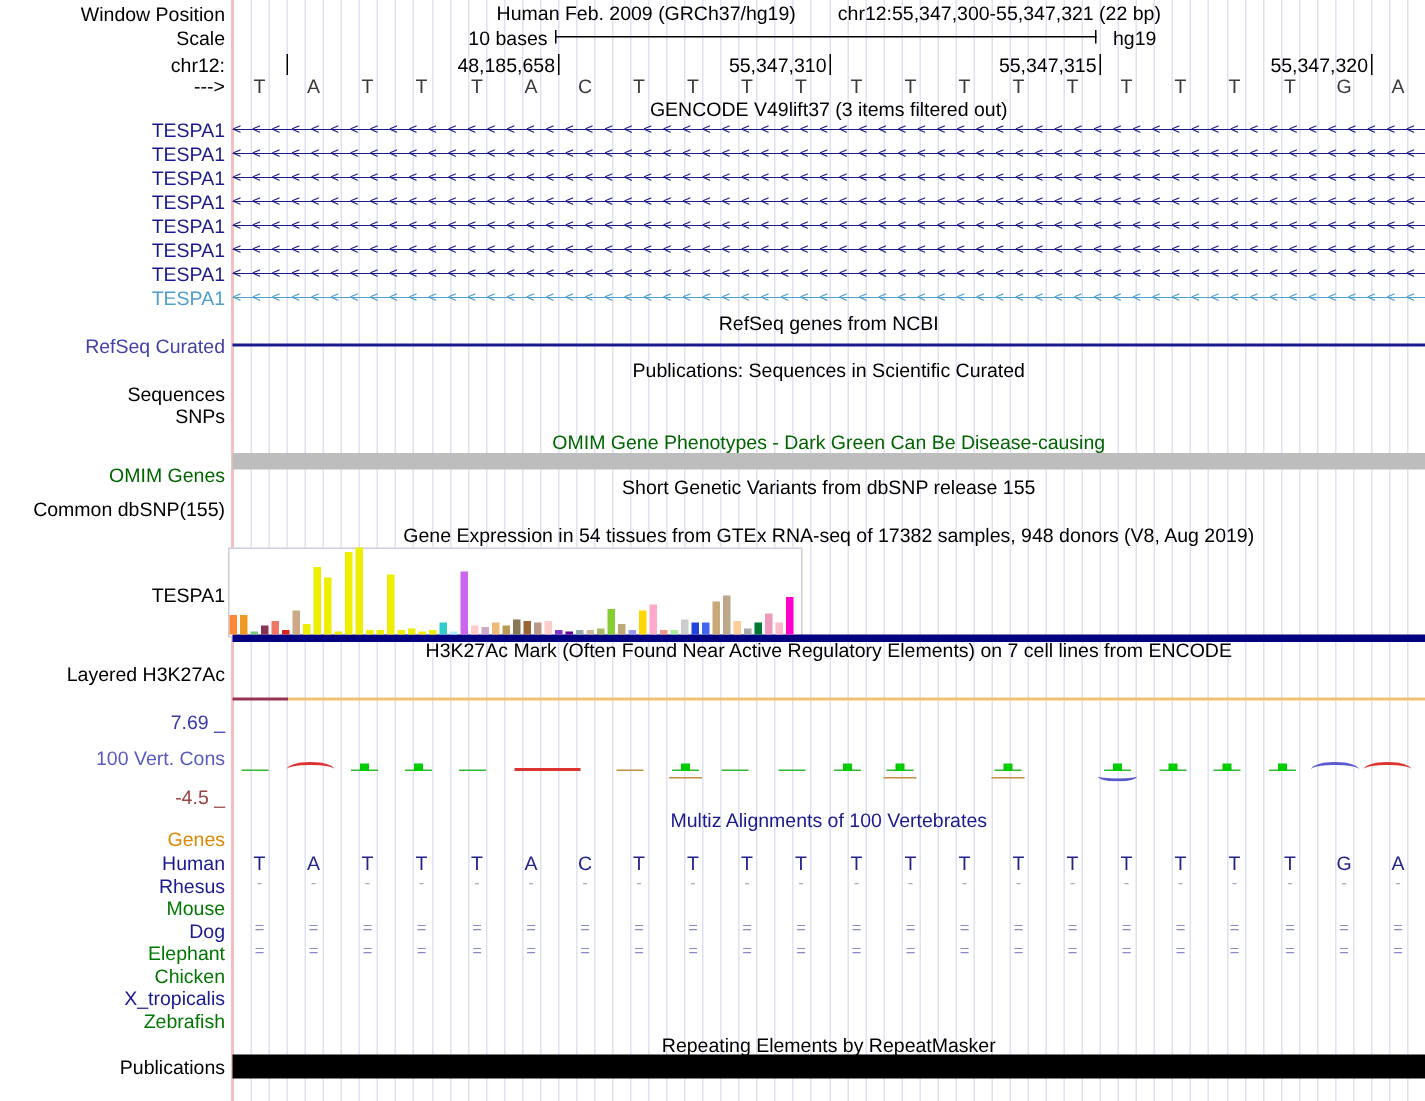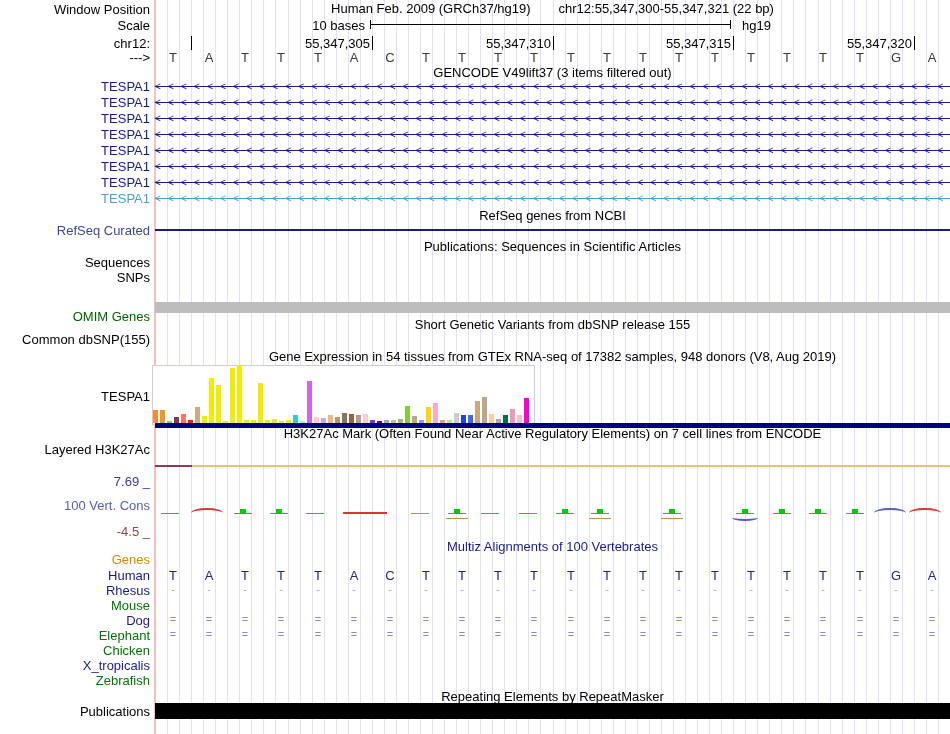--- a/index.html
+++ b/index.html
@@ -90,21 +90,22 @@
   <div class="abs" style="left:370px;top:24px;width:361px;height:1px;background:#000;"></div>
   <div class="abs" style="left:370px;top:20px;width:1px;height:9px;background:#000;"></div>
   <div class="abs" style="left:730px;top:20px;width:1px;height:9px;background:#000;"></div>
   <div class="abs" style="left:742px;top:18px;font-size:13px;">hg19</div>
 
   <div class="lbl" style="top:36px">chr12:</div>
   <div class="lbl" style="top:50px">---&gt;</div>
 
   <div class="title" style="top:66px">GENCODE V49lift37 (3 items filtered out)</div>
   <div class="title" style="top:209px">RefSeq genes from NCBI</div>
-  <div class="title" style="top:240px">Publications: Sequences in Scientific Articles</div>
+  <div class="title" style="top:240px">Publications: Sequences in Scientific Curated</div>
+  <div class="title" style="top: 288px; color: rgb(0, 100, 0);">OMIM Gene Phenotypes - Dark Green Can Be Disease-causing</div>
   <div class="title" style="top:318px">Short Genetic Variants from dbSNP release 155</div>
   <div class="title" style="top:350px">Gene Expression in 54 tissues from GTEx RNA-seq of 17382 samples, 948 donors (V8, Aug 2019)</div>
   <div class="title" style="top:427px">H3K27Ac Mark (Often Found Near Active Regulatory Elements) on 7 cell lines from ENCODE</div>
   <div class="title" style="top: 540px; color: rgb(26, 26, 142);">Multiz Alignments of 100 Vertebrates</div>
   <div class="title" style="top:690px">Repeating Elements by RepeatMasker</div>
 
   <div class="lbl" style="top: 223px; color: rgb(66, 66, 168);">RefSeq Curated</div>
   <div class="lbl" style="top:255px">Sequences</div>
   <div class="lbl" style="top:270px">SNPs</div>
   <div class="lbl" style="top: 309px; color: rgb(0, 100, 0);">OMIM Genes</div>
@@ -119,21 +120,21 @@
   <div class="abs" style="left: 155px; top: 229px; width: 795px; height: 2px; background: rgb(26, 26, 142);"></div>
   <div class="abs" style="left: 155px; top: 302px; width: 795px; height: 11px; background: rgb(189, 189, 189);"></div>
   <div class="abs" style="left:152px;top:365px;width:381px;height:58px;border:1px solid #CCCCDD;background:#fff;"></div>
   <div class="abs" style="left: 155px; top: 423px; width: 795px; height: 5px; background: rgb(0, 0, 128);"></div>
   <div class="abs" style="left: 155px; top: 465px; width: 37px; height: 2px; background: rgb(153, 51, 85);"></div>
   <div class="abs" style="left: 192px; top: 465px; width: 758px; height: 2px; background: rgb(239, 193, 115);"></div>
   <div class="abs" style="left: 155px; top: 703px; width: 795px; height: 16px; background: rgb(0, 0, 0);"></div>
 
 <div class="abs" style="left: 191px; top: 36px; width: 1px; height: 14px; background: rgb(0, 0, 0);"></div>
     <div class="abs" style="left: 372px; top: 36px; width: 1px; height: 14px; background: rgb(0, 0, 0);"></div>
-    <div class="abs" style="right: 580px; top: 36px; font-size: 13px; white-space: nowrap;">55,347,305</div>
+    <div class="abs" style="right: 580px; top: 36px; font-size: 13px; white-space: nowrap;">48,185,658</div>
     <div class="abs" style="left: 553px; top: 36px; width: 1px; height: 14px; background: rgb(0, 0, 0);"></div>
     <div class="abs" style="right: 399px; top: 36px; font-size: 13px; white-space: nowrap;">55,347,310</div>
     <div class="abs" style="left: 733px; top: 36px; width: 1px; height: 14px; background: rgb(0, 0, 0);"></div>
     <div class="abs" style="right: 219px; top: 36px; font-size: 13px; white-space: nowrap;">55,347,315</div>
     <div class="abs" style="left: 914px; top: 36px; width: 1px; height: 14px; background: rgb(0, 0, 0);"></div>
     <div class="abs" style="right: 38px; top: 36px; font-size: 13px; white-space: nowrap;">55,347,320</div>
     <div class="abs" style="left: 155px; top: 50px; width: 36px; text-align: center; font-size: 13px; color: rgb(58, 58, 58);">T</div>
     <div class="abs" style="left: 191px; top: 50px; width: 36px; text-align: center; font-size: 13px; color: rgb(58, 58, 58);">A</div>
     <div class="abs" style="left: 227px; top: 50px; width: 36px; text-align: center; font-size: 13px; color: rgb(58, 58, 58);">T</div>
     <div class="abs" style="left: 263px; top: 50px; width: 36px; text-align: center; font-size: 13px; color: rgb(58, 58, 58);">T</div>

